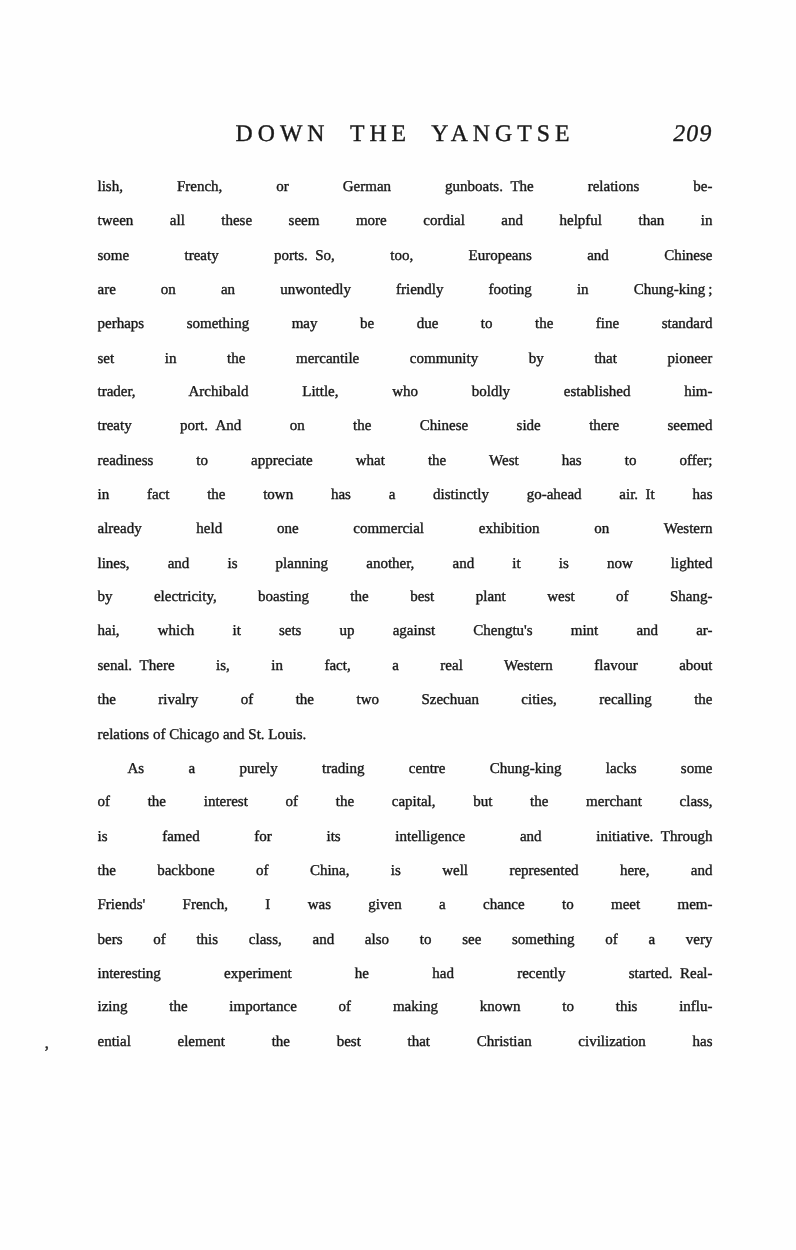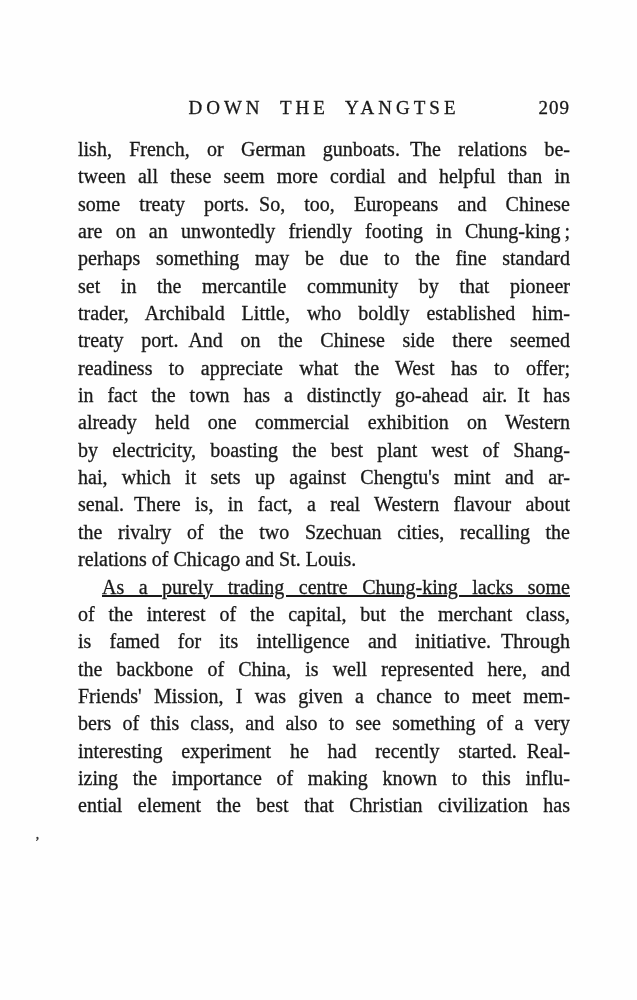--- a/index.html
+++ b/index.html
@@ -27,36 +27,37 @@
     letter-spacing: 4px;
     word-spacing: 8px;
     white-space: nowrap;
   }
   .title { text-align: center; }
   .page-number {
     position: absolute;
     right: 0;
     top: 0;
     letter-spacing: 1px;
+    font-style: italic;
   }
   .page-body {
-    font-size: 20px;
+    font-size: 12px;
     line-height: 27.35px;
   }
   .line {
     height: 27.35px;
     overflow: hidden;
     text-align: justify;
     text-align-last: justify;
   }
   .line.flush {
     text-align: center;
     text-align-last: left;
   }
-  .line.indent { text-indent: 24px; text-decoration: underline; }
+  .line.indent { text-indent: 24px; }
   .margin-mark {
     position: absolute;
     left: 35px;
     top: 835px;
     font-size: 14px;
     color: #2a2a2a;
   }
 </style>
 </head>
 <body>
@@ -73,29 +74,30 @@
         <div class="line">tween all these seem more cordial and helpful than in</div>
         <div class="line">some treaty ports. So, too, Europeans and Chinese</div>
         <div class="line">are on an unwontedly friendly footing in Chung-king ;</div>
         <div class="line">perhaps something may be due to the fine standard</div>
         <div class="line">set in the mercantile community by that pioneer</div>
         <div class="line">trader, Archibald Little, who boldly established him-</div>
         <div class="line">treaty port. And on the Chinese side there seemed</div>
         <div class="line">readiness to appreciate what the West has to offer;</div>
         <div class="line">in fact the town has a distinctly go-ahead air. It has</div>
         <div class="line">already held one commercial exhibition on Western</div>
+        <div class="line">lines, and is planning another, and it is now lighted</div>
         <div class="line">by electricity, boasting the best plant west of Shang-</div>
         <div class="line">hai, which it sets up against Chengtu's mint and ar-</div>
         <div class="line">senal. There is, in fact, a real Western flavour about</div>
         <div class="line">the rivalry of the two Szechuan cities, recalling the</div>
         <div class="line flush">relations of Chicago and St. Louis.</div>
         <div class="line indent">As a purely trading centre Chung-king lacks some</div>
         <div class="line">of the interest of the capital, but the merchant class,</div>
         <div class="line">is famed for its intelligence and initiative. Through</div>
         <div class="line">the backbone of China, is well represented here, and</div>
-        <div class="line">Friends' Mission, I was given a chance to meet mem-</div>
+        <div class="line">Friends' French, I was given a chance to meet mem-</div>
         <div class="line">bers of this class, and also to see something of a very</div>
         <div class="line">interesting experiment he had recently started. Real-</div>
         <div class="line">izing the importance of making known to this influ-</div>
         <div class="line">ential element the best that Christian civilization has</div>
       </div>
   </div>
 </div>
 
 </body></html>

